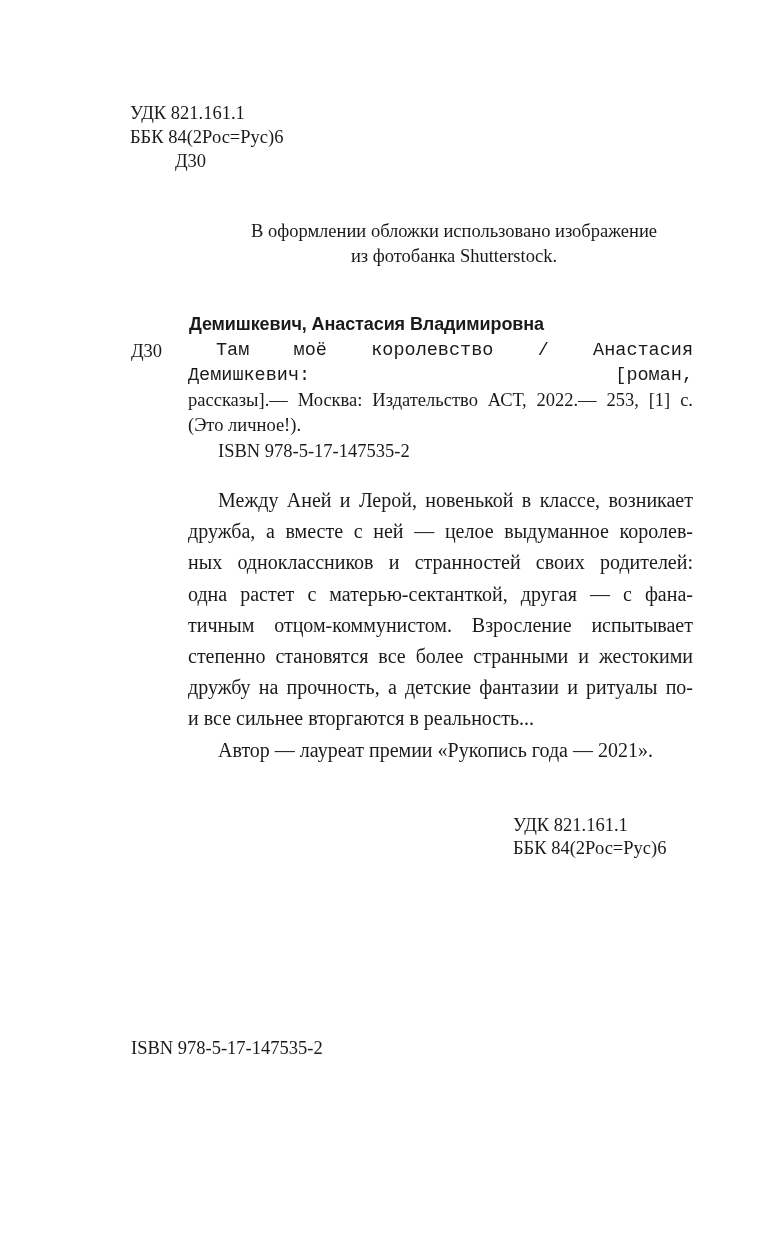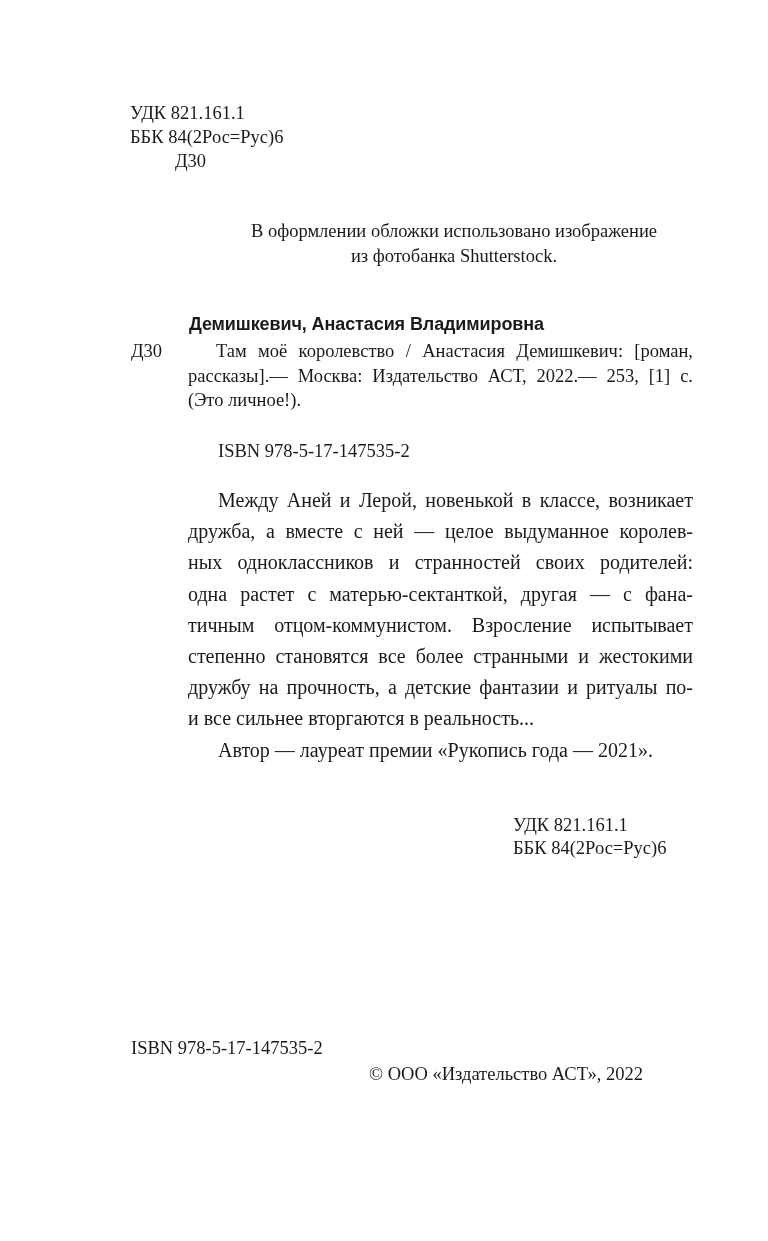--- a/index.html
+++ b/index.html
@@ -39,21 +39,21 @@
 
     .biblio {
       left: 188px; width: 505px; top: 339px;
       white-space: normal;
       text-align: justify;
       line-height: 24.5px;
       text-indent: 28px;
     }
     .biblio .line { display: block; text-align: justify; text-align-last: justify; }
     .biblio .line.last { text-align-last: left; }
-    .biblio .line.first { text-indent: 28px; }
+    .biblio .line.first { text-indent: 28px; font-family: Liberation Mono, monospace; }
     .biblio .line.rest { text-indent: 0; }
 
     .isbn-mid { left: 218px; top: 439px; line-height: 24px; }
 
     .annotation {
       left: 188px; width: 505px; top: 485px;
       white-space: normal;
       line-height: 31.2px;
       font-size: 20px;
     }
@@ -107,14 +107,13 @@
   <span class="line award">Автор — лауреат премии «Рукопись года — 2021».</span>
 </div>
 
 <div class="abs udk-bottom">
   <span class="line">УДК 821.161.1</span>
   <span class="line">ББК 84(2Рос=Рус)6</span>
 </div>
 
 <div class="abs isbn-bottom">ISBN 978-5-17-147535-2</div>
 <div class="abs copyright">
-  <span class="line">© ООО «Издательство АСТ», 2022</span>
 </div>
 
 </body></html>

